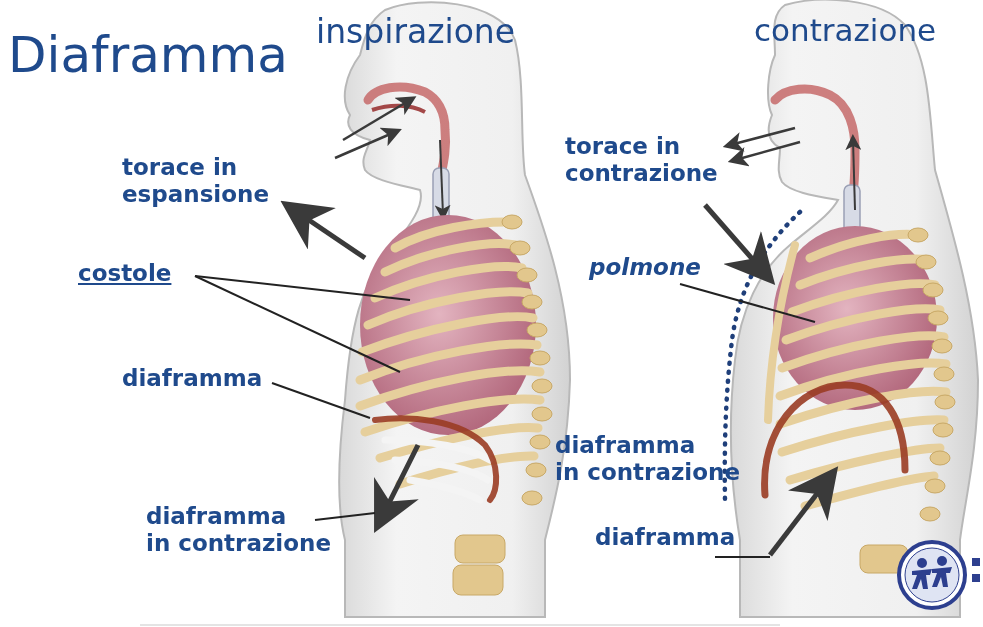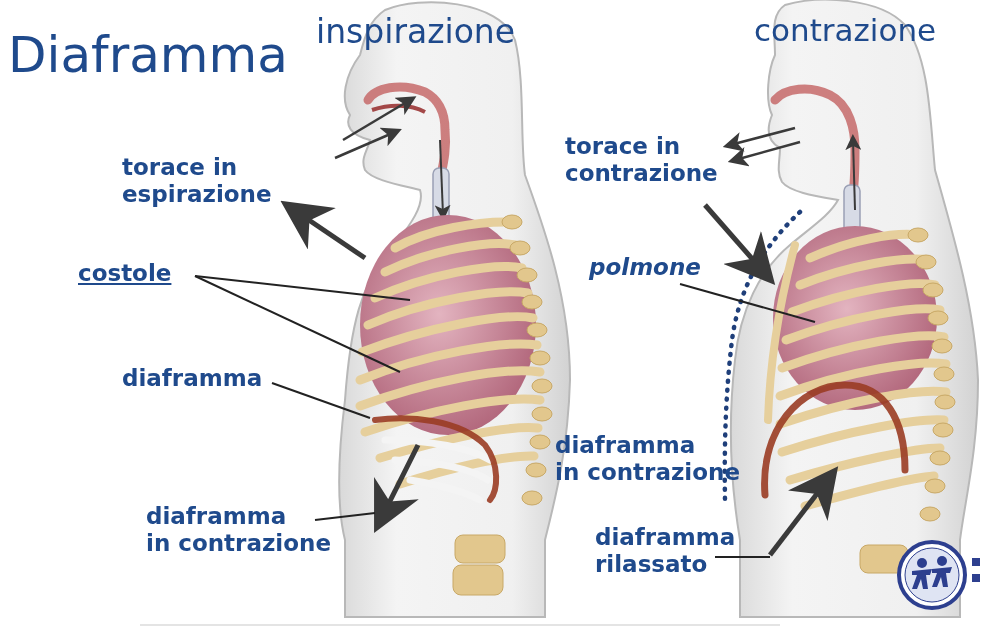--- a/index.html
+++ b/index.html
@@ -163,41 +163,40 @@
 
   <line x1="140" y1="625" x2="780" y2="625" stroke="#e4e4e4" stroke-width="2"></line>
 </svg>
 
 <div class="title" style="left:8px; top:26px; font-size:50px;">Diaframma</div>
 <div class="title" style="left:316px; top:12px; font-size:33px;">inspirazione</div>
 <div class="title" style="left:754px; top:12px; font-size:31px;">contrazione</div>
 
 <div class="label" style="left:122px; top:154px; font-size:23px;">
   <div>torace in</div>
-  <div>espirazione</div>
+  <div>espansione</div>
 </div>
 <div class="label" style="left:78px; top:260px; font-size:23px;text-decoration:underline;">costole</div>
 <div class="label" style="left:122px; top:365px; font-size:23px;">diaframma</div>
 <div class="label" style="left:146px; top:503px; font-size:23px;">
   <div>diaframma</div>
   <div>in contrazione</div>
 </div>
 
 <div class="label" style="left:565px; top:133px; font-size:23px;">
   <div>torace in</div>
   <div>contrazione</div>
 </div>
 <div class="label" style="left:589px; top:254px; font-size:23px;font-style:italic;">polmone</div>
 <div class="label" style="left:555px; top:432px; font-size:23px;">
   <div>diaframma</div>
   <div>in contrazione</div>
 </div>
 <div class="label" style="left:595px; top:524px; font-size:23px;">
   <div>diaframma</div>
-  <div>rilassato</div>
 </div>
 
 <svg class="logo" viewBox="0 0 72 72">
   <circle cx="36" cy="36" r="33" fill="#ffffff" stroke="#2d3f8f" stroke-width="4"></circle>
   <circle cx="36" cy="36" r="27" fill="#dfe4f3" stroke="#2d3f8f" stroke-width="1"></circle>
   <g fill="#2d3f8f">
     <circle cx="26" cy="24" r="5"></circle>
     <path d="M16,32 L36,30 L34,36 L30,36 L32,50 L27,50 L25,40 L21,50 L16,50 L21,36 L16,36 Z"></path>
     <circle cx="46" cy="22" r="5"></circle>
     <path d="M36,30 L56,28 L54,34 L50,34 L52,48 L47,48 L45,38 L41,48 L36,48 L41,34 L36,34 Z"></path>

